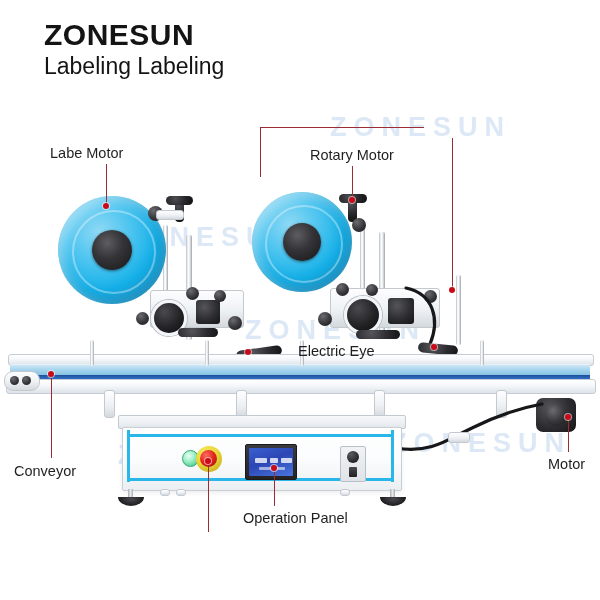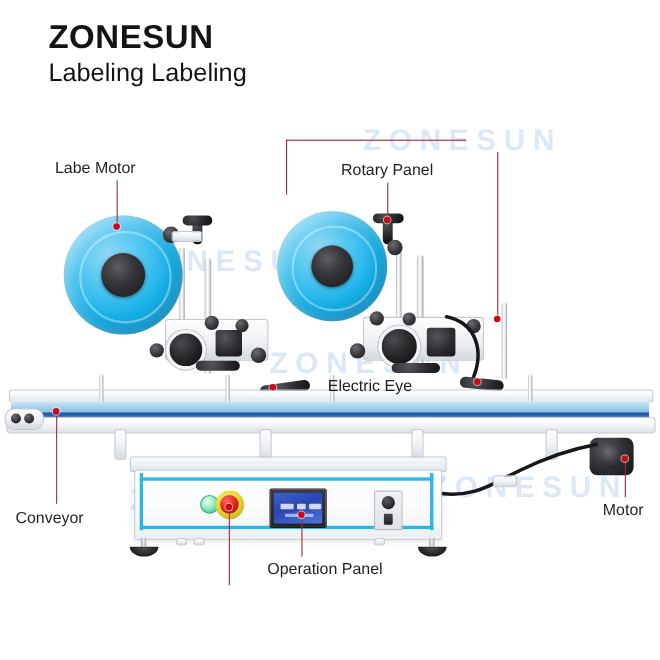--- a/index.html
+++ b/index.html
@@ -373,21 +373,21 @@
 
     <div class="bracket" style="left:160px; top:489px; width:8px; height:5px;"></div>
     <div class="bracket" style="left:176px; top:489px; width:8px; height:5px;"></div>
     <div class="bracket" style="left:340px; top:489px; width:8px; height:5px;"></div>
   </div>
 
   <div class="callout" style="left:50px; top:146px;">Labe Motor</div>
   <div class="leader v" style="left:106px; top:164px; height:42px;"></div>
   <div class="dot" style="left:103px; top:203px;"></div>
 
-  <div class="callout" style="left:310px; top:148px;">Rotary Panel</div>
+  <div class="callout" style="left:310px; top:148px;">Rotary Motor</div>
   <div class="leader v" style="left:352px; top:166px; height:34px;"></div>
   <div class="dot" style="left:349px; top:197px;"></div>
 
   <div class="leader h" style="left:260px; top:127px; width:164px;"></div>
   <div class="leader v" style="left:260px; top:127px; height:50px;"></div>
   <div class="leader v" style="left:452px; top:138px; height:152px;"></div>
   <div class="dot" style="left:449px; top:287px;"></div>
 
   <div class="callout" style="left:298px; top:344px;">Electric Eye</div>
   <div class="dot" style="left:245px; top:349px;"></div>

